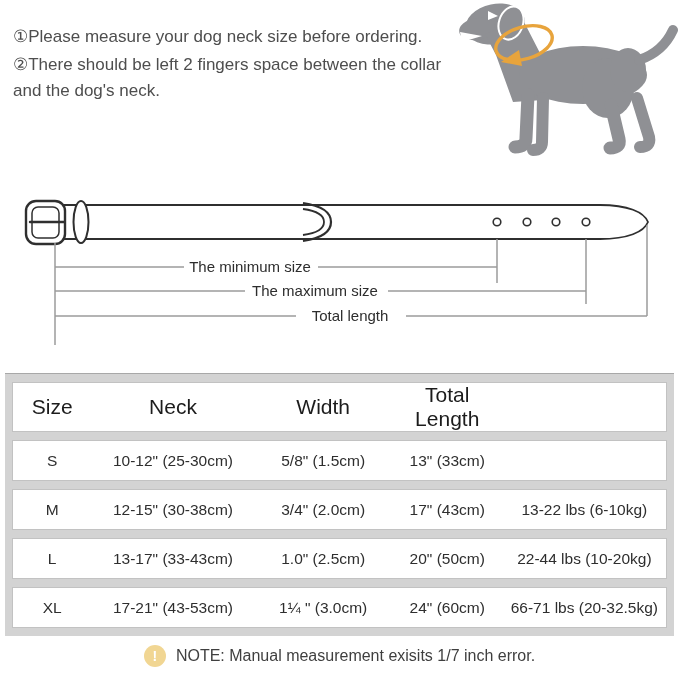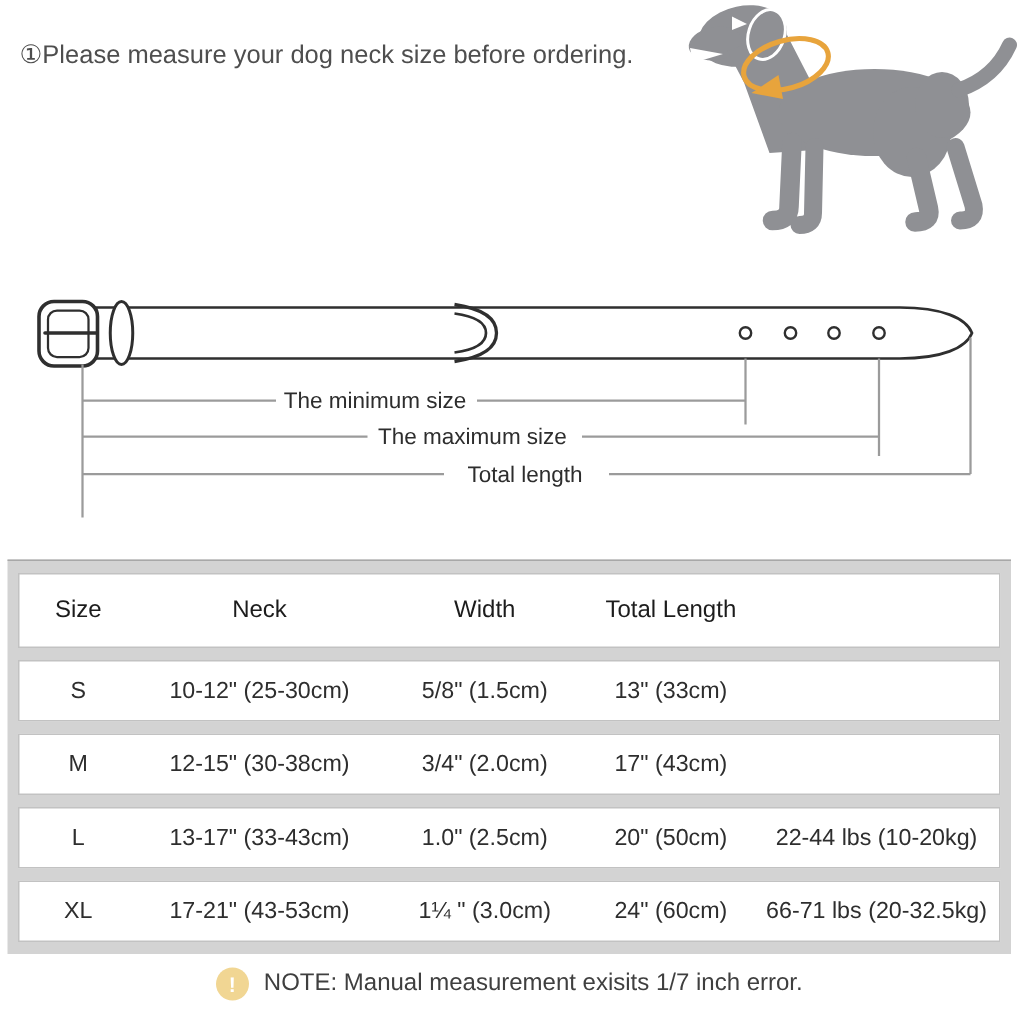--- a/index.html
+++ b/index.html
@@ -31,21 +31,21 @@
     box-sizing:border-box; padding:8px 7px 0 7px;
   }
   .t-row {
     display:grid;
     grid-template-columns:12% 25% 21% 17% 25%;
     align-items:center; justify-items:center;
     background:#ffffff; border:1px solid #c2c2c2;
     box-sizing:border-box;
     margin-bottom:8px;
   }
-  .t-head { height:50px; font-size:16px; color:#1c1c1c; }
+  .t-head { height:50px; font-size:21px; color:#1c1c1c; }
   .t-data { height:41px; font-size:15.5px; color:#2e2e2e; }
   .t-cell { text-align:center; line-height:1.15; }
   .wrap-narrow { max-width:92px; }
   
   .note-row {
     position:absolute; left:0; top:645px; width:100%;
     display:flex; justify-content:center; align-items:center; gap:10px;
     font-size:16px; color:#3f3f3f;
   }
   .note-icon {
@@ -54,20 +54,21 @@
     font-size:14px; font-weight:bold;
     display:flex; align-items:center; justify-content:center;
     flex:0 0 auto;
   }
 </style>
 </head>
 <body>
 
 <div class="instructions">
   <p>①Please measure your dog neck size before ordering.</p>
+  <p>②There should be left 2 fingers space between the collar and the dog's neck.</p>
 </div>
 
 <svg class="dog-figure" width="236" height="160" viewBox="0 0 236 160">
   <g fill="#8f9094" stroke="none">
 
     <ellipse cx="52" cy="24" rx="30" ry="20" transform="rotate(-12 52 24)"></ellipse>
 
     <ellipse cx="34" cy="29" rx="18" ry="11" transform="rotate(-10 34 29)"></ellipse>
 
     <path d="M42,34 L80,20 L98,55 L100,100 L70,102 L53,55 Z"></path>
@@ -160,20 +161,21 @@
     <div class="t-cell">10-12" (25-30cm)</div>
     <div class="t-cell">5/8" (1.5cm)</div>
     <div class="t-cell">13" (33cm)</div>
   </div>
 
   <div class="t-row t-data">
     <div class="t-cell">M</div>
     <div class="t-cell">12-15" (30-38cm)</div>
     <div class="t-cell">3/4" (2.0cm)</div>
     <div class="t-cell">17" (43cm)</div>
+    <div class="t-cell">13-22 lbs (6-10kg)</div>
   </div>
 
   <div class="t-row t-data">
     <div class="t-cell">L</div>
     <div class="t-cell">13-17" (33-43cm)</div>
     <div class="t-cell">1.0" (2.5cm)</div>
     <div class="t-cell">20" (50cm)</div>
     <div class="t-cell">22-44 lbs (10-20kg)</div>
   </div>
 

